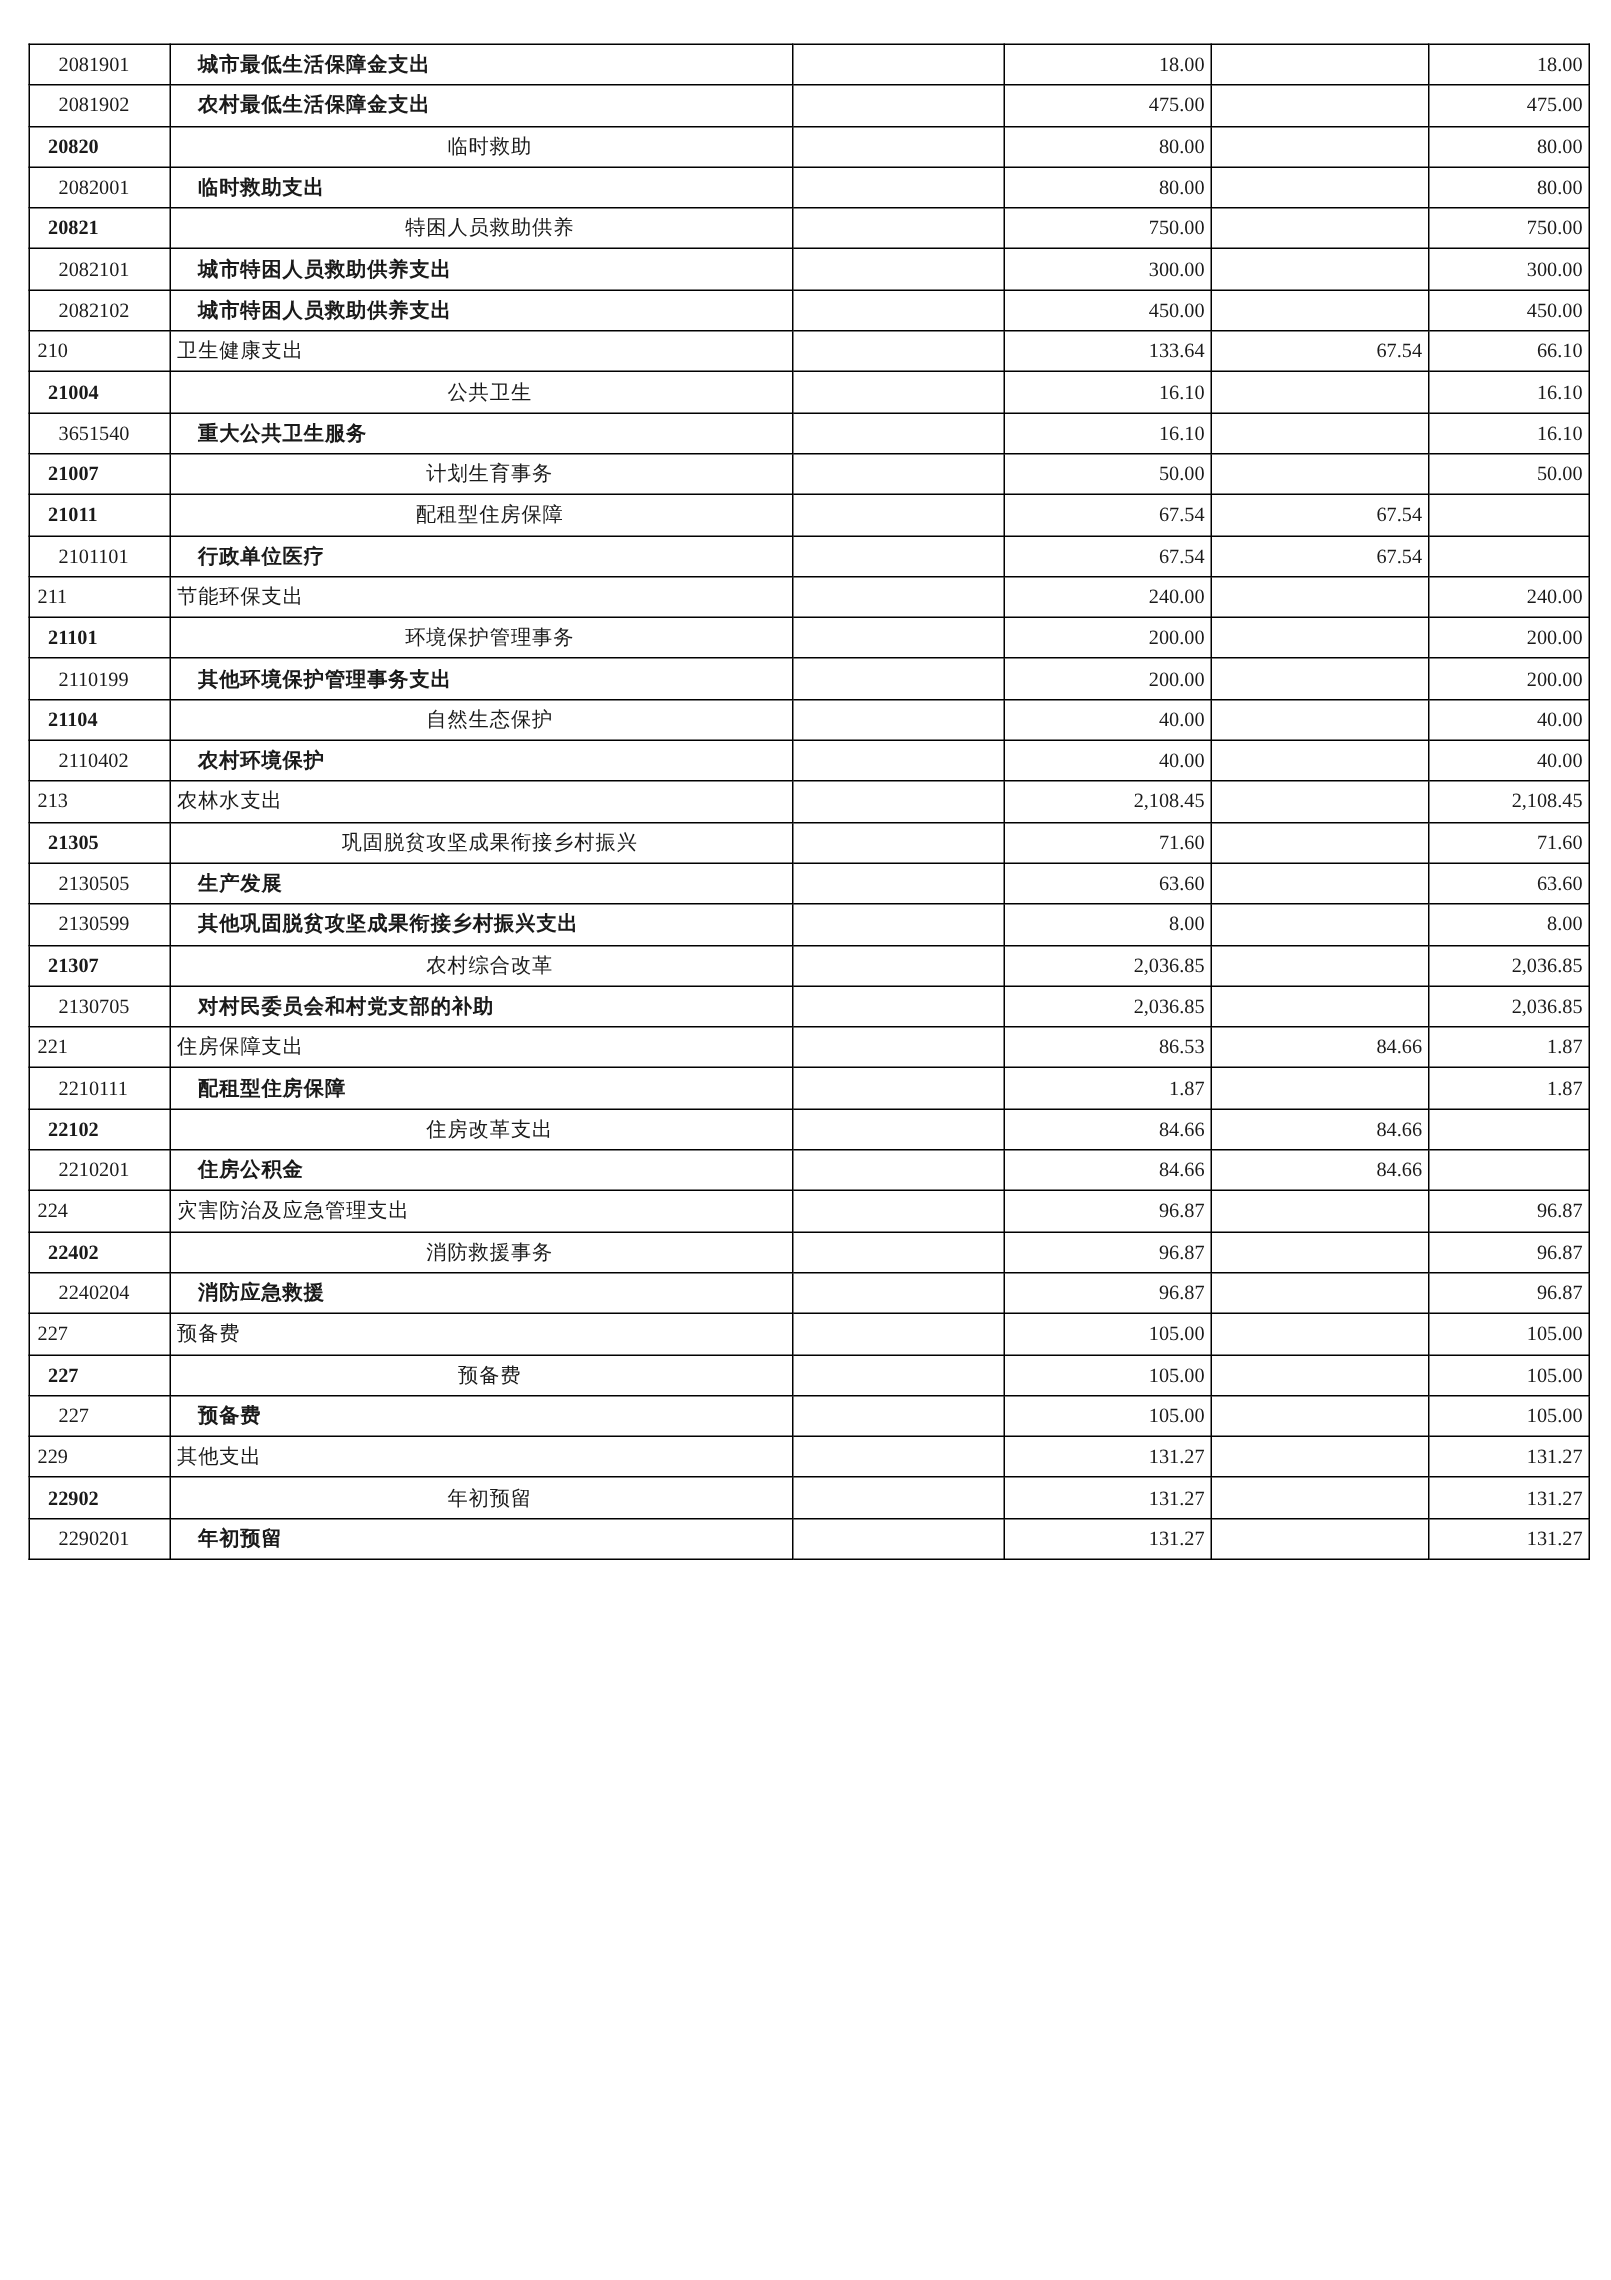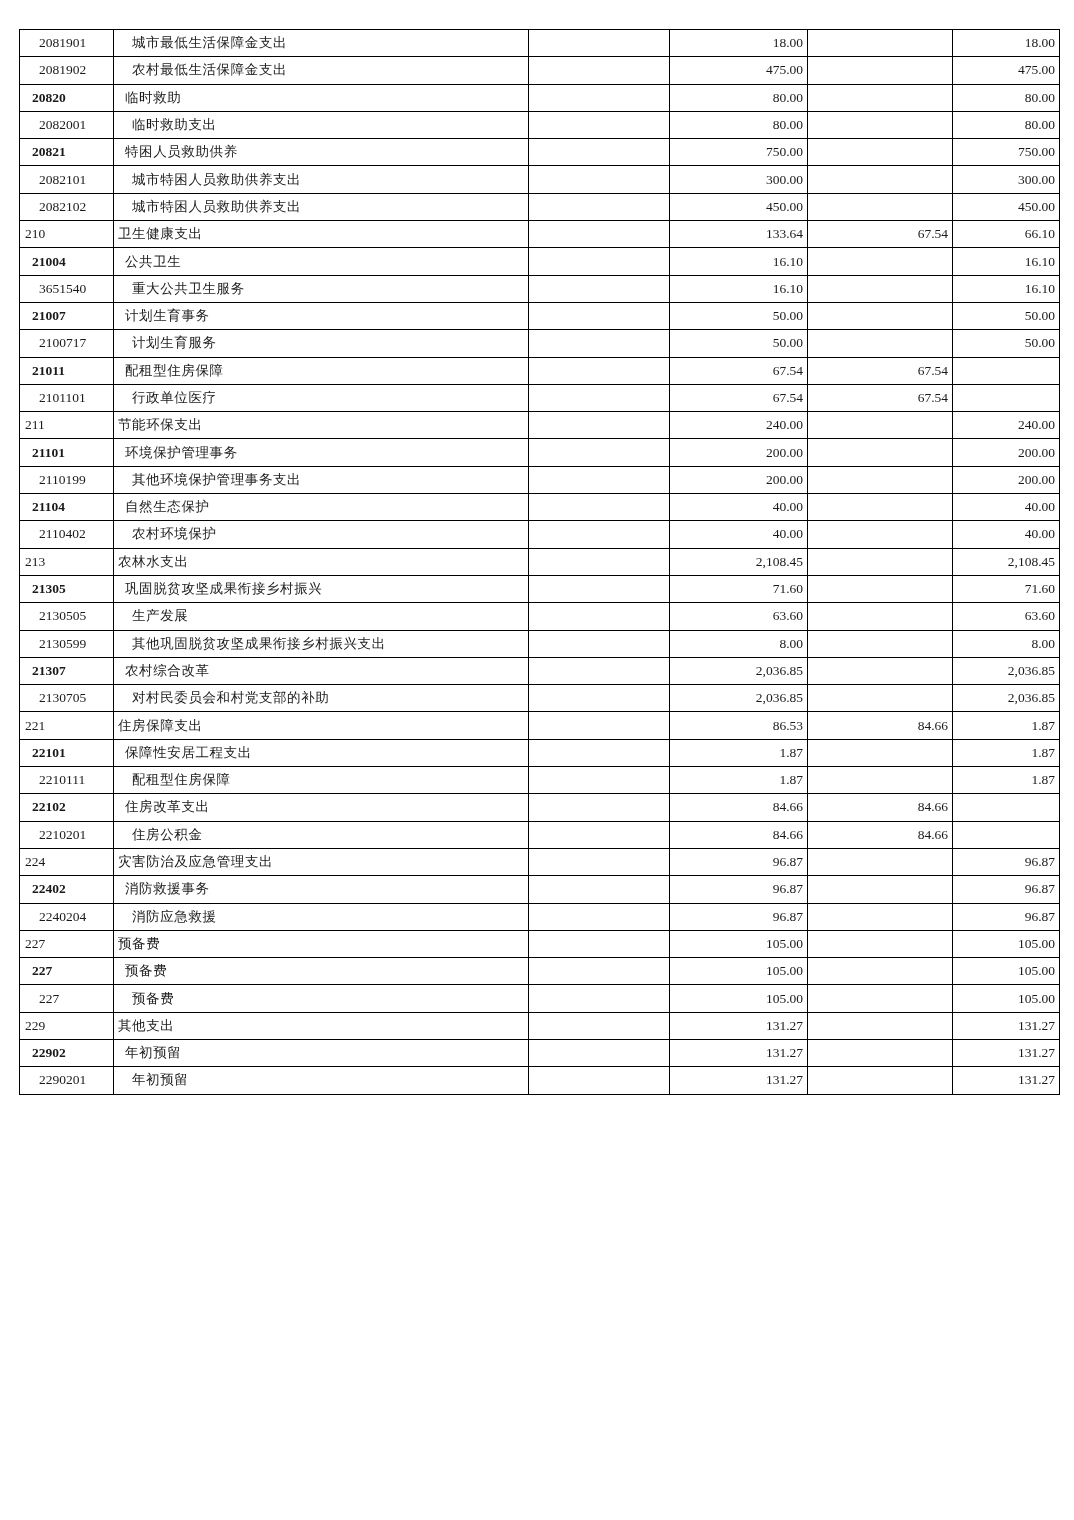--- a/index.html
+++ b/index.html
@@ -31,22 +31,22 @@
     overflow: hidden;
     white-space: nowrap;
     vertical-align: middle;
     box-sizing: content-box;
   }
   td.cell-code { padding-left: 5px; }
   td.cell-name { padding-left: 4px; letter-spacing: 0.6px; }
   td.cell-num  { text-align: right; padding-right: 4px; }
   td.cell-code.lv2 { padding-left: 12px; font-weight: bold; }
   td.cell-code.lv3 { padding-left: 19px; }
-  td.cell-name.lv2 { padding-left: 11px; }
-  td.cell-name.lv3 { padding-left: 18px; }
+  td.cell-name.lv2 { padding-left: 11px; text-align: center; }
+  td.cell-name.lv3 { padding-left: 18px; font-weight: bold; }
 </style>
 </head>
 <body>
 
 <table class="budget-table">
   <colgroup>
     <col style="width:94px">
     <col style="width:415px">
     <col style="width:141px">
     <col style="width:138px">
@@ -136,28 +136,20 @@
       </tr>
       <tr>
         <td class="cell-code lv2">21007</td>
         <td class="cell-name lv2">计划生育事务</td>
         <td class="cell-spacer"></td>
         <td class="cell-num">50.00</td>
         <td class="cell-num"></td>
         <td class="cell-num">50.00</td>
       </tr>
       <tr>
-        <td class="cell-code lv3">2100717</td>
-        <td class="cell-name lv3">计划生育服务</td>
-        <td class="cell-spacer"></td>
-        <td class="cell-num">50.00</td>
-        <td class="cell-num"></td>
-        <td class="cell-num">50.00</td>
-      </tr>
-      <tr>
         <td class="cell-code lv2">21011</td>
         <td class="cell-name lv2">配租型住房保障</td>
         <td class="cell-spacer"></td>
         <td class="cell-num">67.54</td>
         <td class="cell-num">67.54</td>
         <td class="cell-num"></td>
       </tr>
       <tr>
         <td class="cell-code lv3">2101101</td>
         <td class="cell-name lv3">行政单位医疗</td>
@@ -253,28 +245,20 @@
         <td class="cell-num">2,036.85</td>
         <td class="cell-num"></td>
         <td class="cell-num">2,036.85</td>
       </tr>
       <tr>
         <td class="cell-code lv1">221</td>
         <td class="cell-name lv1">住房保障支出</td>
         <td class="cell-spacer"></td>
         <td class="cell-num">86.53</td>
         <td class="cell-num">84.66</td>
-        <td class="cell-num">1.87</td>
-      </tr>
-      <tr>
-        <td class="cell-code lv2">22101</td>
-        <td class="cell-name lv2">保障性安居工程支出</td>
-        <td class="cell-spacer"></td>
-        <td class="cell-num">1.87</td>
-        <td class="cell-num"></td>
         <td class="cell-num">1.87</td>
       </tr>
       <tr>
         <td class="cell-code lv3">2210111</td>
         <td class="cell-name lv3">配租型住房保障</td>
         <td class="cell-spacer"></td>
         <td class="cell-num">1.87</td>
         <td class="cell-num"></td>
         <td class="cell-num">1.87</td>
       </tr>

